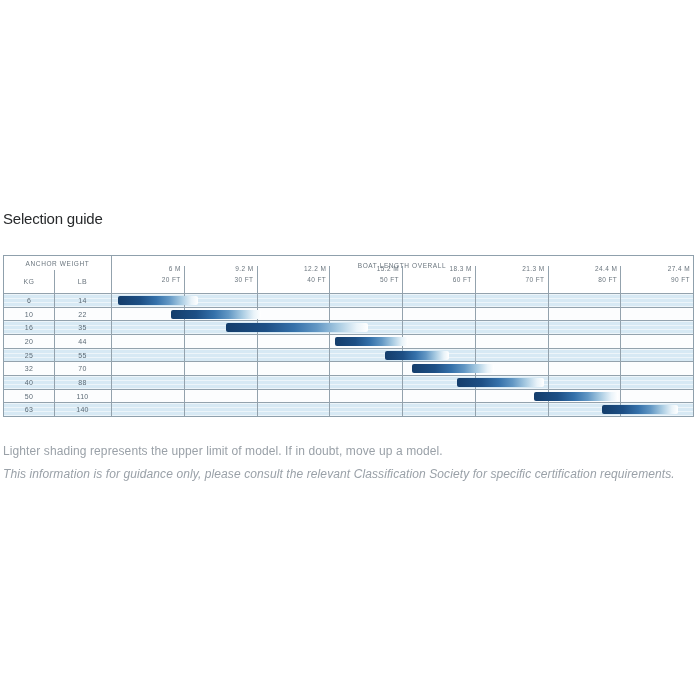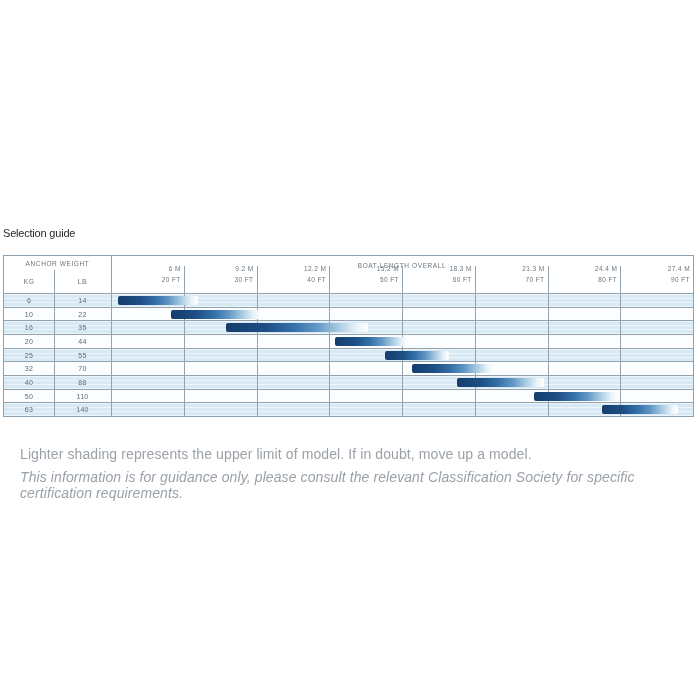--- a/index.html
+++ b/index.html
@@ -3,22 +3,22 @@
 <meta charset="utf-8">
 <style>
   html,body{margin:0;padding:0;}
   body{
     width:700px;height:700px;background:#ffffff;
     font-family:"Liberation Sans", sans-serif;
     position:relative;overflow:hidden;
     -webkit-font-smoothing:antialiased;
   }
   .page-title{
-    position:absolute;left:3px;top:227px;
-    font-size:11px;color:#27292b;letter-spacing:-0.2px;
+    position:absolute;left:3px;top:210px;
+    font-size:15px;color:#27292b;letter-spacing:-0.2px;
   }
   .guide-table{
     position:absolute;left:3px;top:255px;width:691px;height:162px;
     border:1px solid #8fa0ac;box-sizing:border-box;background:#fff;
   }
   .thead{position:absolute;left:0;top:0;width:100%;height:37px;}
   .anchor-weight-label{
     position:absolute;left:0;top:4px;width:107px;text-align:center;
     font-size:6.5px;letter-spacing:0.6px;color:#6a757e;z-index:2;
   }
@@ -53,21 +53,21 @@
   .cell-kg{left:0;width:50px;}
   .cell-lb{left:50px;width:57px;}
   .cell-chart{position:absolute;left:107px;top:0;height:100%;width:582px;}
   .bar{
     position:absolute;top:2px;height:9px;border-radius:2px;z-index:3;
     background:linear-gradient(90deg,
       #143d6b 0%, #1d4f85 28%, #3571aa 48%, #6297c4 64%,
       #a8cbe2 79%, #e9f3f9 92%, #ffffff 100%);
   }
   .footnote{
-    position:absolute;left:20px;font-size:14px;color:#9aa1a8;letter-spacing:0.1px;
+    position:absolute;left:3px;font-size:12px;color:#9aa1a8;letter-spacing:0.1px;
   }
   .footnote-1{top:432px;}
   .footnote-2{top:455px;font-style:italic;}
 </style>
 </head>
 <body>
 
 <div class="page-title">Selection guide</div>
 
 <div class="guide-table">

